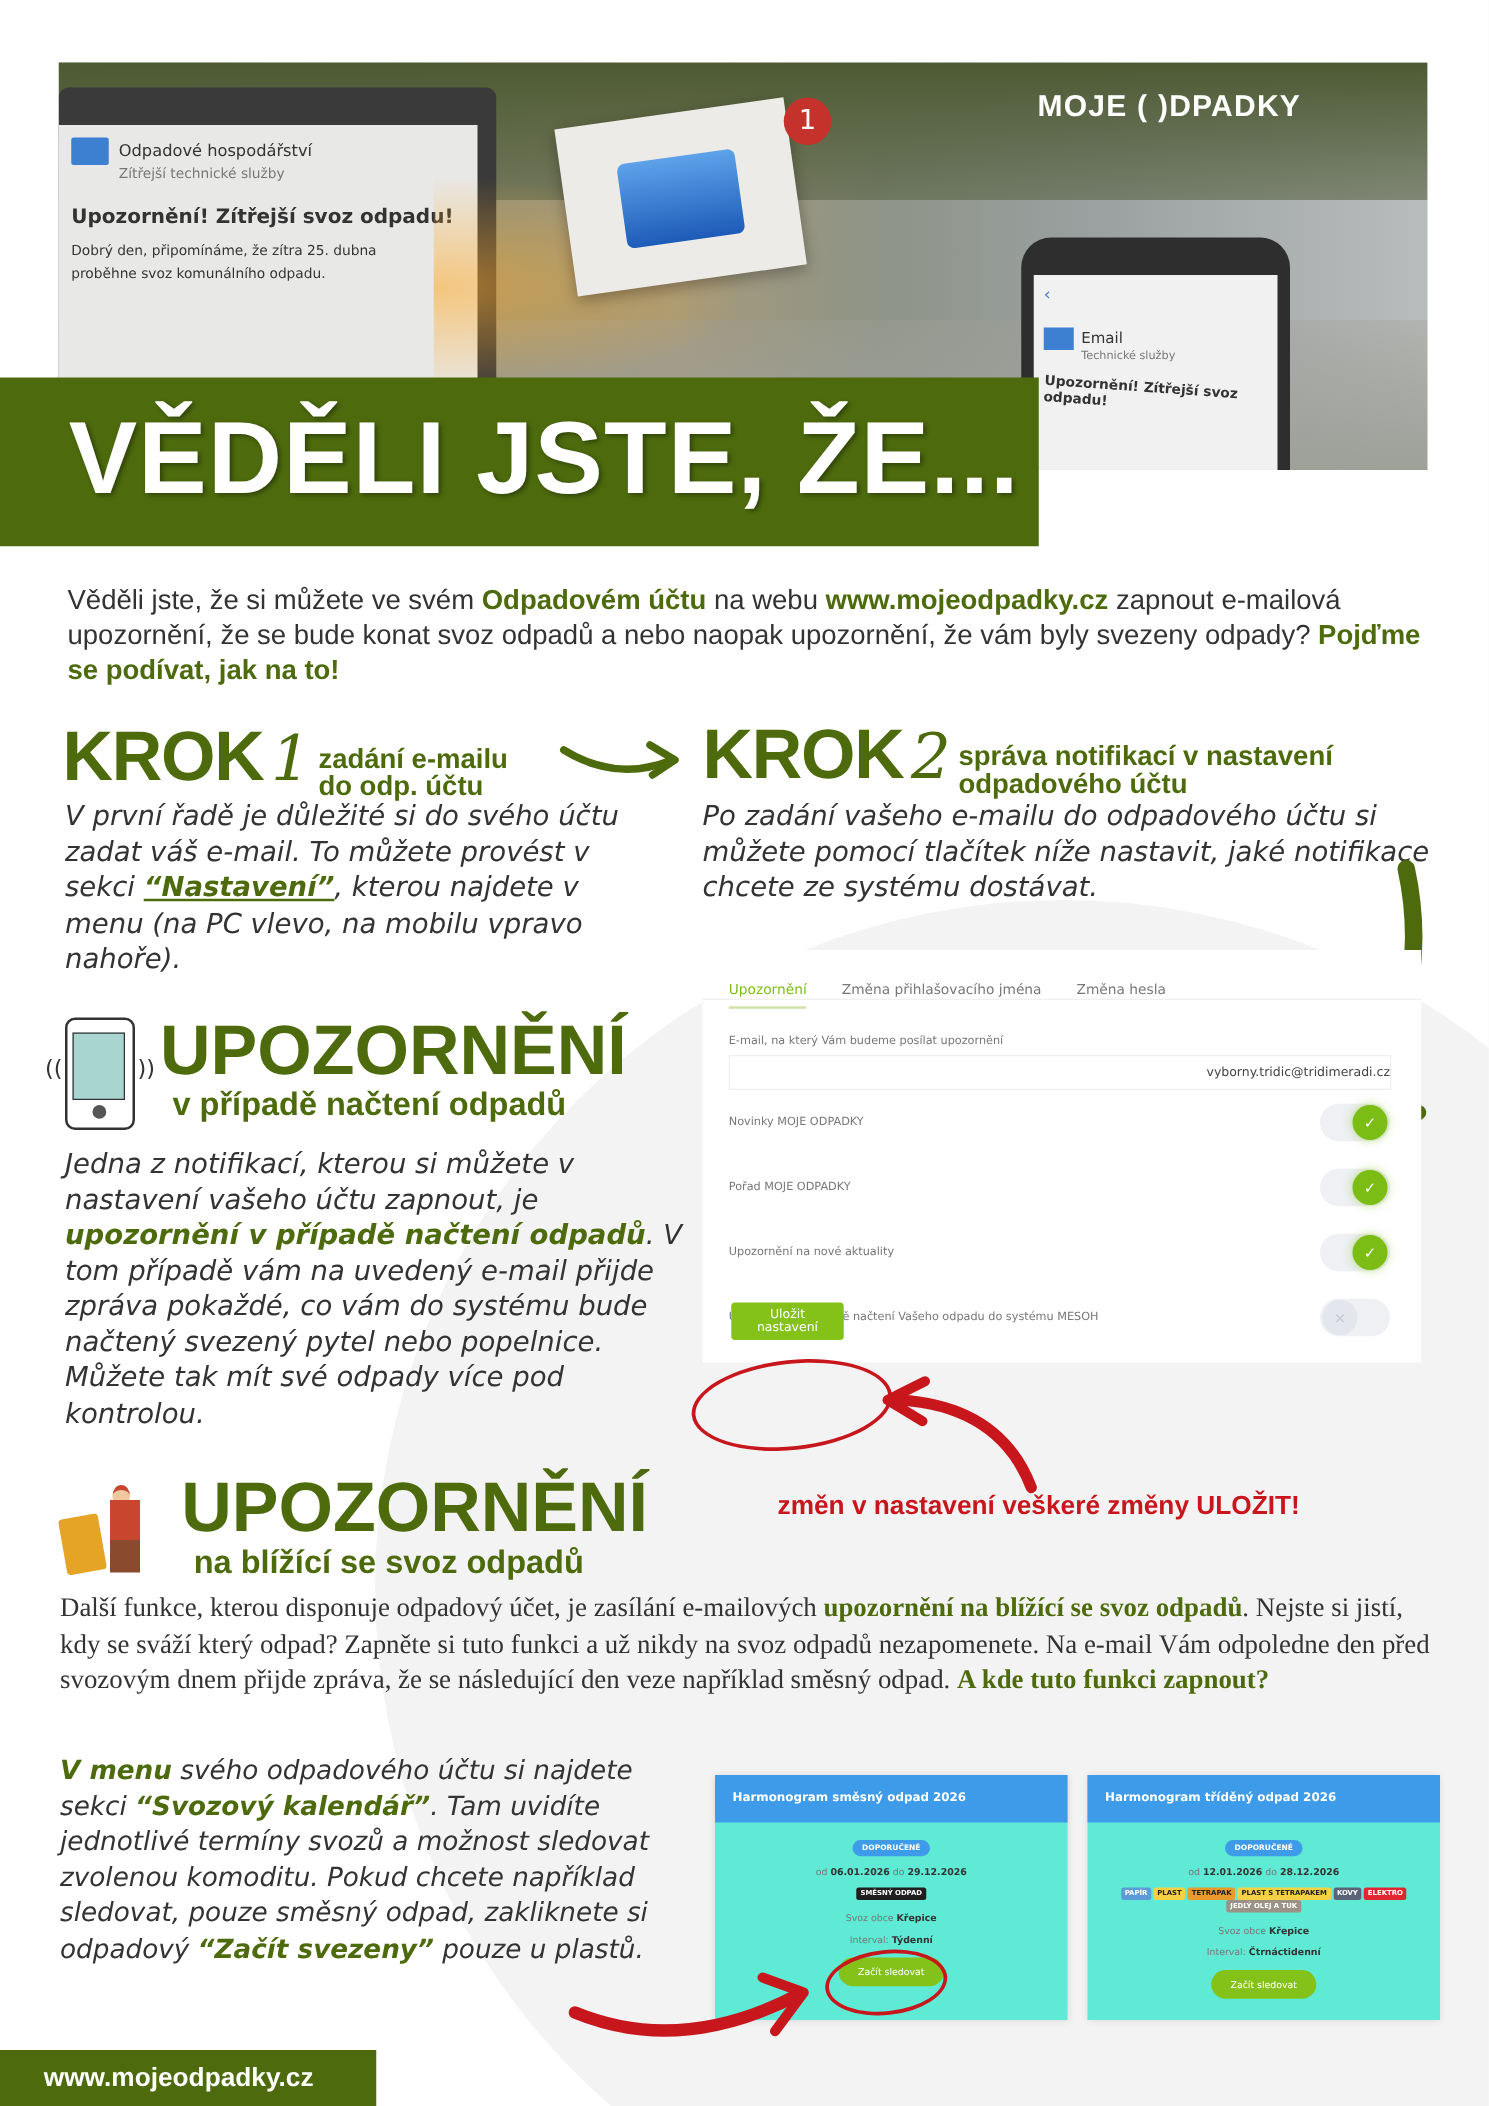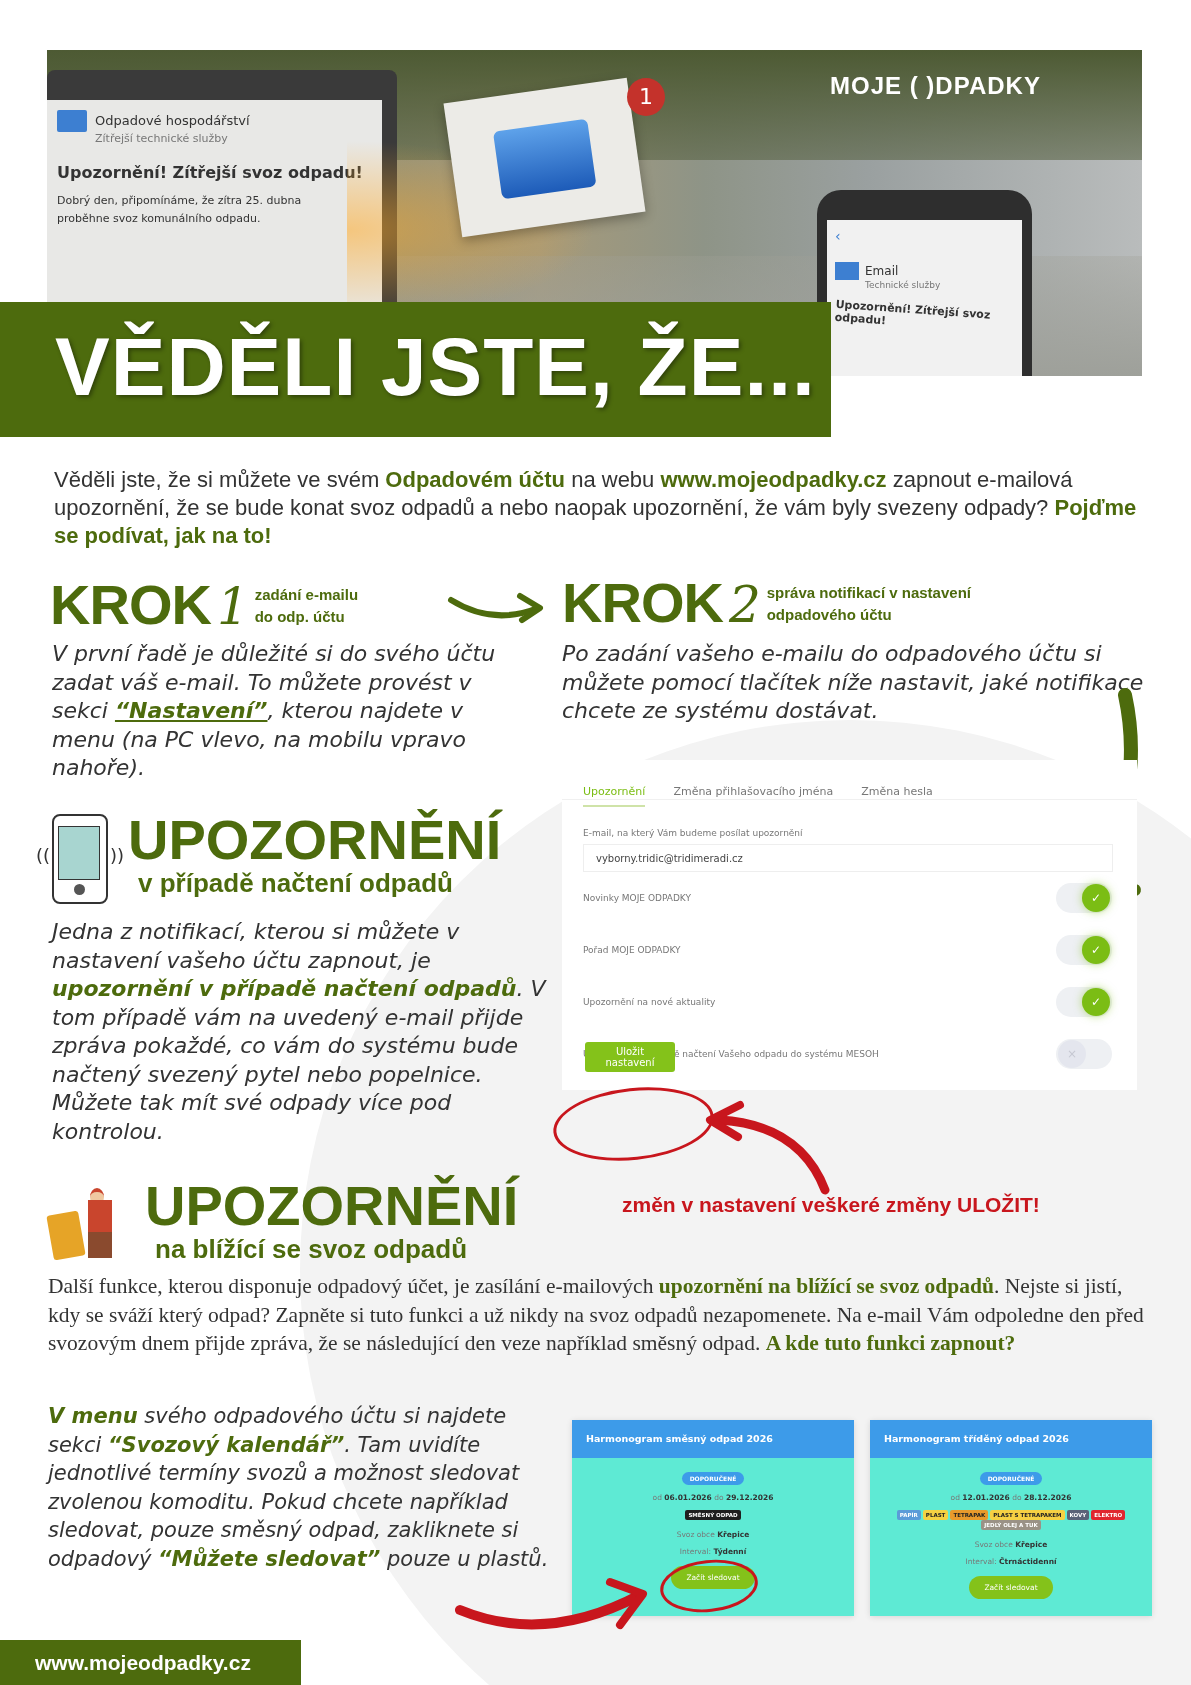--- a/index.html
+++ b/index.html
@@ -20,29 +20,29 @@
   .phone{position:absolute;left:770px;top:140px;width:215px;height:240px;background:#2e2e2e;border-radius:24px;}
   .phone-screen{position:absolute;left:10px;top:30px;width:195px;height:200px;background:#f1f1f1;font-size:12px;color:#333;padding:8px;box-sizing:border-box;}
   .logo{position:absolute;left:830px;top:72px;color:#fff;font-weight:bold;font-size:24px;letter-spacing:1px;font-family:"Liberation Sans",sans-serif;}
   .title-band{position:absolute;left:0;top:302px;width:831px;height:135px;background:#4d6b0d;}
   .title-band h1{margin:0;position:absolute;left:55px;top:18px;font-size:82px;color:#fff;font-family:"Liberation Sans",sans-serif;font-weight:bold;letter-spacing:1px;text-shadow:2px 2px 4px rgba(0,0,0,0.4);}
   .intro{position:absolute;left:54px;top:466px;width:1090px;font-size:22px;line-height:28px;color:#333;font-family:"Liberation Sans",sans-serif;}
   .g{color:#4d6b0d;font-weight:bold;}
   .krok{position:absolute;font-family:"Liberation Sans",sans-serif;color:#4d6b0d;}
   .krok .big{font-size:56px;font-weight:bold;letter-spacing:-1px;}
   .krok .num{font-size:50px;font-family:"DejaVu Serif",serif;font-style:italic;font-weight:normal;margin:0 6px;}
-  .krok .sub{display:inline-block;font-size:15px;font-weight:bold;line-height:22px;vertical-align:top;margin-top:12px;}
+  .krok .sub{display:inline-block;font-size:22px;font-weight:bold;line-height:22px;vertical-align:top;margin-top:24px;}
   .body-txt{position:absolute;font-size:22px;line-height:28.5px;color:#333;font-family:"DejaVu Sans",sans-serif;font-style:italic;}
   .body-txt.sm{font-size:21px;}
   .u{text-decoration:underline;}
   .settings{position:absolute;left:562px;top:760px;width:575px;height:330px;background:#fff;font-family:"DejaVu Sans",sans-serif;}
   .tabs{display:flex;gap:28px;padding:25px 20px 0 21px;font-size:11px;color:#777;border-bottom:1px solid #f0f0f0;height:40px;box-sizing:border-box;}
   .tab.active{color:#7bbd14;border-bottom:2px solid #cfe3a8;padding-bottom:20px;}
   .field-lbl{font-size:9px;color:#777;margin:28px 0 6px 21px;}
-  .field{margin-left:21px;width:530px;height:28px;border:1px solid #eee;font-size:10px;line-height:28px;padding-left:12px;box-sizing:border-box;color:#444;}
+  .field{margin-left:21px;width:530px;height:28px;border:1px solid #eee;font-size:10px;line-height:28px;padding-left:12px;box-sizing:border-box;color:#444;text-align:right;}
   .trow{display:flex;justify-content:space-between;align-items:center;height:52px;padding:0 25px 0 21px;font-size:9px;color:#777;}
   .toggle{position:relative;width:56px;height:30px;border-radius:15px;background:#eef0f3;}
   .knob{position:absolute;top:1px;width:28px;height:28px;border-radius:50%;color:#fff;font-size:12px;text-align:center;line-height:28px;}
   .knob.on{right:2px;background:#7bbd14;box-shadow:0 0 8px rgba(123,189,20,0.5);}
   .knob.off{left:2px;background:#e4e6ee;color:#c6c8d2;}
   .savebtn{position:absolute;left:585px;top:1042px;width:90px;height:30px;background:#84c21a;color:#fff;font-size:10px;border:none;border-radius:3px;font-family:"DejaVu Sans",sans-serif;}
   .red-ellipse{position:absolute;border:3px solid #c8161d;border-radius:50%;transform:rotate(-6deg);}
   .pozor{position:absolute;left:622px;top:1193px;font-size:21px;font-weight:bold;color:#c8161d;line-height:23px;font-family:"Liberation Sans",sans-serif;}
   .up-h{position:absolute;font-family:"Liberation Sans",sans-serif;color:#4d6b0d;font-weight:bold;}
   .up-h .big{font-size:56px;letter-spacing:0px;line-height:56px;display:block;}
@@ -196,21 +196,21 @@
 </div>
 <div class="up-h" style="left:145px;top:1178px;">
   <span class="big">UPOZORNĚNÍ</span>
   <span class="sub">na blížící se svoz odpadů</span>
 </div>
 <div class="para2">
   <span>Další funkce, kterou disponuje odpadový účet, je zasílání e-mailových </span><span class="g">upozornění na blížící se svoz odpadů</span><span>. Nejste si jistí, kdy se sváží který odpad? Zapněte si tuto funkci a už nikdy na svoz odpadů nezapomenete. Na e-mail Vám odpoledne den před svozovým dnem přijde zpráva, že se následující den veze například směsný odpad. </span><span class="g">A kde tuto funkci zapnout?</span>
 </div>
 
 <div class="body-txt sm" style="left:48px;top:1402px;width:510px;">
-  <span class="g">V menu</span><span> svého odpadového účtu si najdete sekci </span><span class="g">“Svozový kalendář”</span><span>. Tam uvidíte jednotlivé termíny svozů a možnost sledovat zvolenou komoditu. Pokud chcete například sledovat, pouze směsný odpad, zakliknete si odpadový </span><span class="g">“Můžete sledovat”</span><span> pouze u plastů.</span>
+  <span class="g">V menu</span><span> svého odpadového účtu si najdete sekci </span><span class="g">“Svozový kalendář”</span><span>. Tam uvidíte jednotlivé termíny svozů a možnost sledovat zvolenou komoditu. Pokud chcete například sledovat, pouze směsný odpad, zakliknete si odpadový </span><span class="g">“Začít svezeny”</span><span> pouze u plastů.</span>
 </div>
 
 <div class="card" style="left:572px;">
   <div class="hdr">Harmonogram směsný odpad 2026</div>
   <span class="pill-blue">DOPORUČENÉ</span>
   <div class="dates"><span>od</span> <b>06.01.2026</b> <span>do</span> <b>29.12.2026</b></div>
   <div class="tags"><span class="tag" style="background:#1f1f1f;color:#fff">SMĚSNÝ ODPAD</span></div>
   <div class="line"><span>Svoz obce</span> <b>Křepice</b></div>
   <div class="line" style="margin-top:8px"><span>Interval:</span> <b>Týdenní</b></div>
   <button class="follow">Začít sledovat</button>

